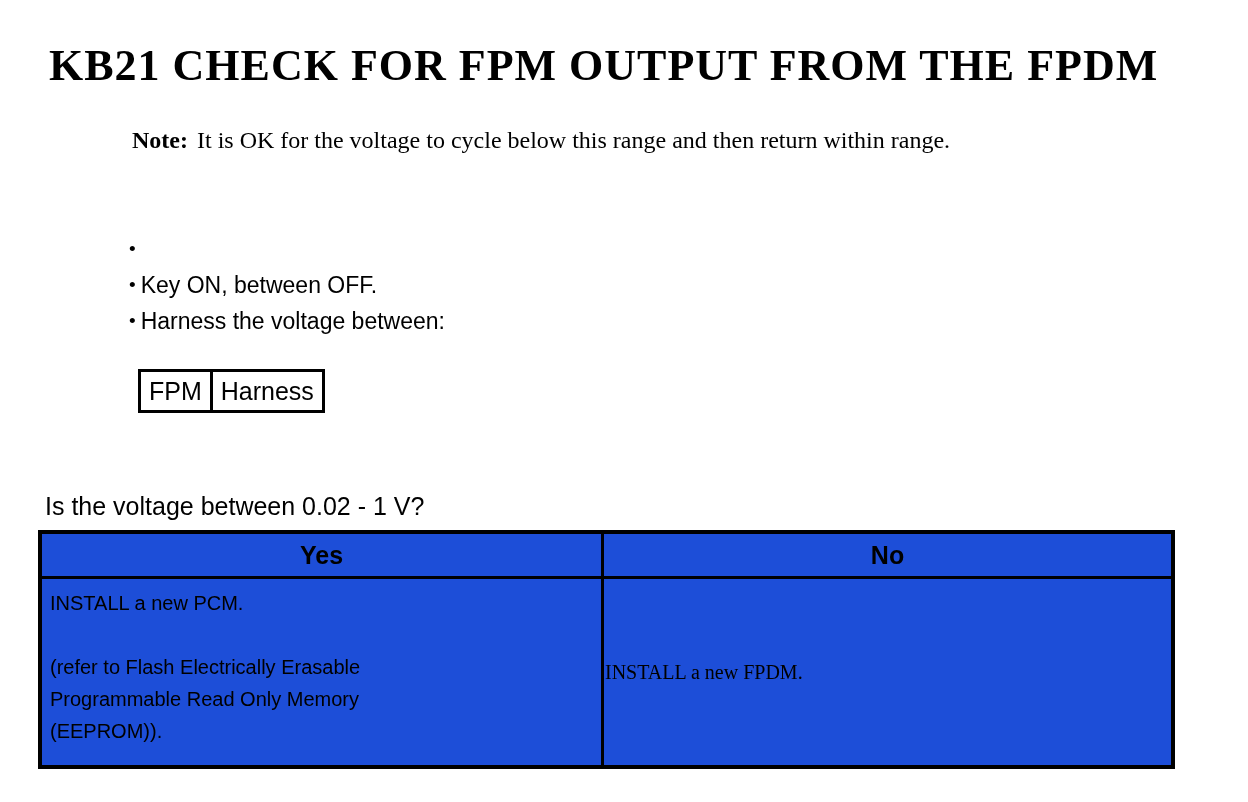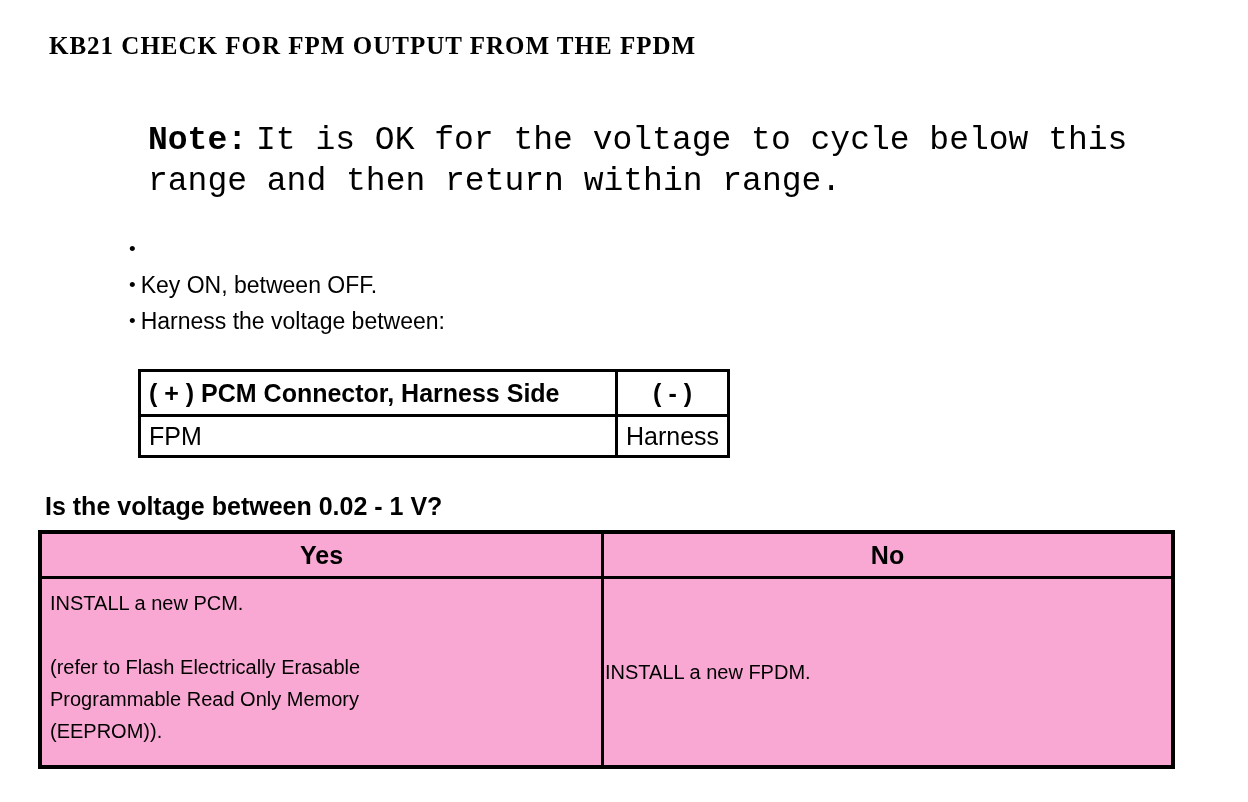--- a/index.html
+++ b/index.html
@@ -13,37 +13,37 @@
     position: relative;
     color: #000000;
     font-family: "Liberation Sans", sans-serif;
     overflow: hidden;
   }
 
   
   .doc-title {
     position: absolute;
     left: 49px;
-    top: 32px;
+    top: 40px;
     font-family: "Liberation Serif", serif;
     font-weight: bold;
-    font-size: 25px;
+    font-size: 44px;
     letter-spacing: 1px;
     white-space: nowrap;
     text-align: center;
   }
 
   
   .note {
     position: absolute;
-    left: 148px;
+    left: 132px;
     top: 120px;
     width: 1045px;
-    font-family: Liberation Mono, monospace;
-    font-size: 33px;
+    font-family: Liberation Serif, serif;
+    font-size: 24px;
     line-height: 41px;
   }
   .note-label {
     font-weight: bold;
     margin-right: 9px;
   }
 
   
   .bullet-list {
     position: absolute;
@@ -87,37 +87,37 @@
   }
   .m-col-plus  { width: 458px; }
   .m-col-minus { width: 92px; }
   .m-minus-head { text-align: center; }
 
   
   .question {
     position: absolute;
     left: 45px;
     top: 492px;
-    font-weight: bold;
+    font-weight: normal;
     font-size: 25px;
     white-space: nowrap;
   }
 
   
   .d-table {
     position: absolute;
     left: 38px;
     top: 530px;
     border-collapse: collapse;
     table-layout: fixed;
     width: 1122px;
   }
   .d-table td {
     border: 3px solid #000000;
-    background: #f9a8d4;
+    background: #1d4ed8;
   }
   .d-table {
     border: 4px solid #000000;
   }
   .d-head td {
     font-weight: bold;
     font-size: 25px;
     text-align: center;
     height: 40px;
     vertical-align: middle;
@@ -129,20 +129,21 @@
     font-size: 20px;
     line-height: 32px;
   }
   .d-yes-cell {
     vertical-align: top;
     padding: 8px 10px 6px 8px;
     white-space: pre-line;
   }
   .d-no-cell {
     vertical-align: middle;
+    font-family: Liberation Serif, serif;
   }
 </style>
 </head>
 <body>
 
 <div class="doc-title">KB21 CHECK FOR FPM OUTPUT FROM THE FPDM</div>
 
 <div class="note">
   <span class="note-label">Note:</span><span>It is OK for the voltage to cycle below this range and then return within range.</span>
 </div>
@@ -156,24 +157,20 @@
     <span>Key ON, between OFF.</span>
   </div>
   <div class="bullet-row">
     <span class="bullet-dot">•</span>
     <span>Harness the voltage between:</span>
   </div>
 </div>
 
 <table class="m-table">
   <tbody>
-      <tr class="m-head">
-    <td class="m-col-plus">( + ) PCM Connector, Harness Side</td>
-    <td class="m-col-minus m-minus-head">( - )</td>
-  </tr>
   <tr class="m-row">
     <td>FPM</td>
     <td>Harness</td>
   </tr>
 </tbody>
   </table>
 
 <div class="question">Is the voltage between 0.02 - 1 V?</div>
 
 <table class="d-table">

